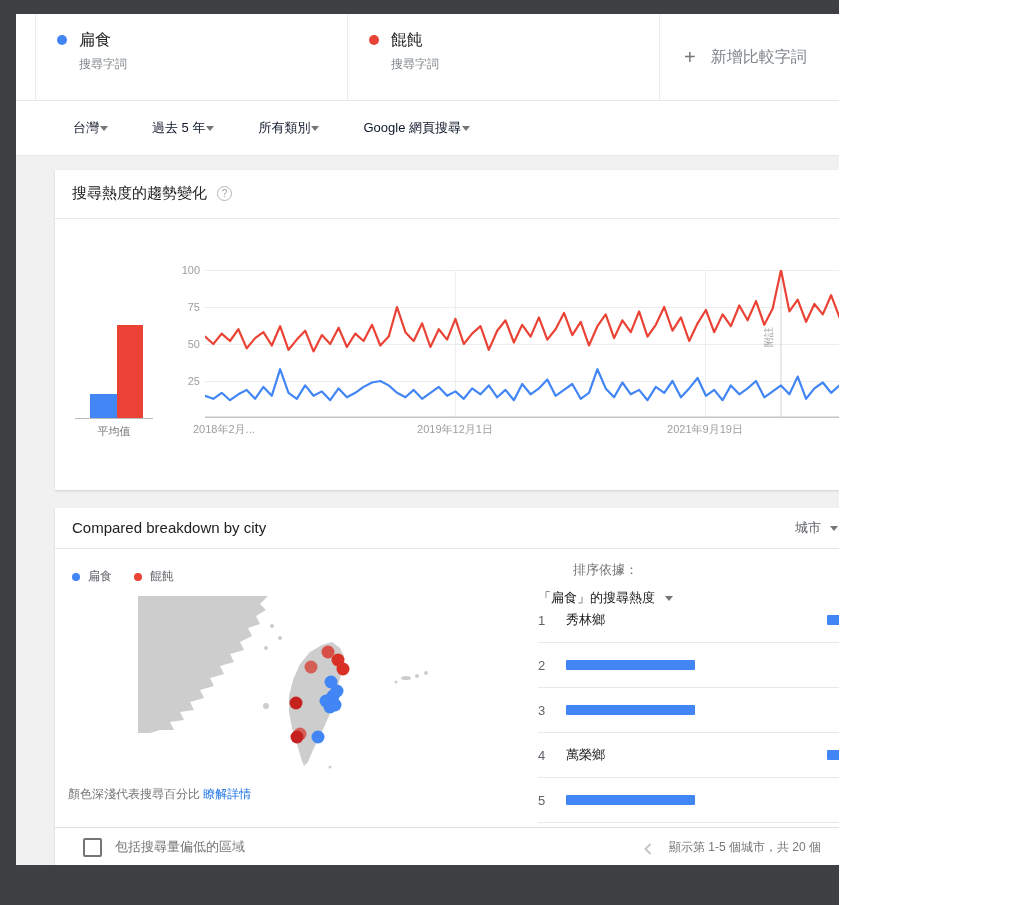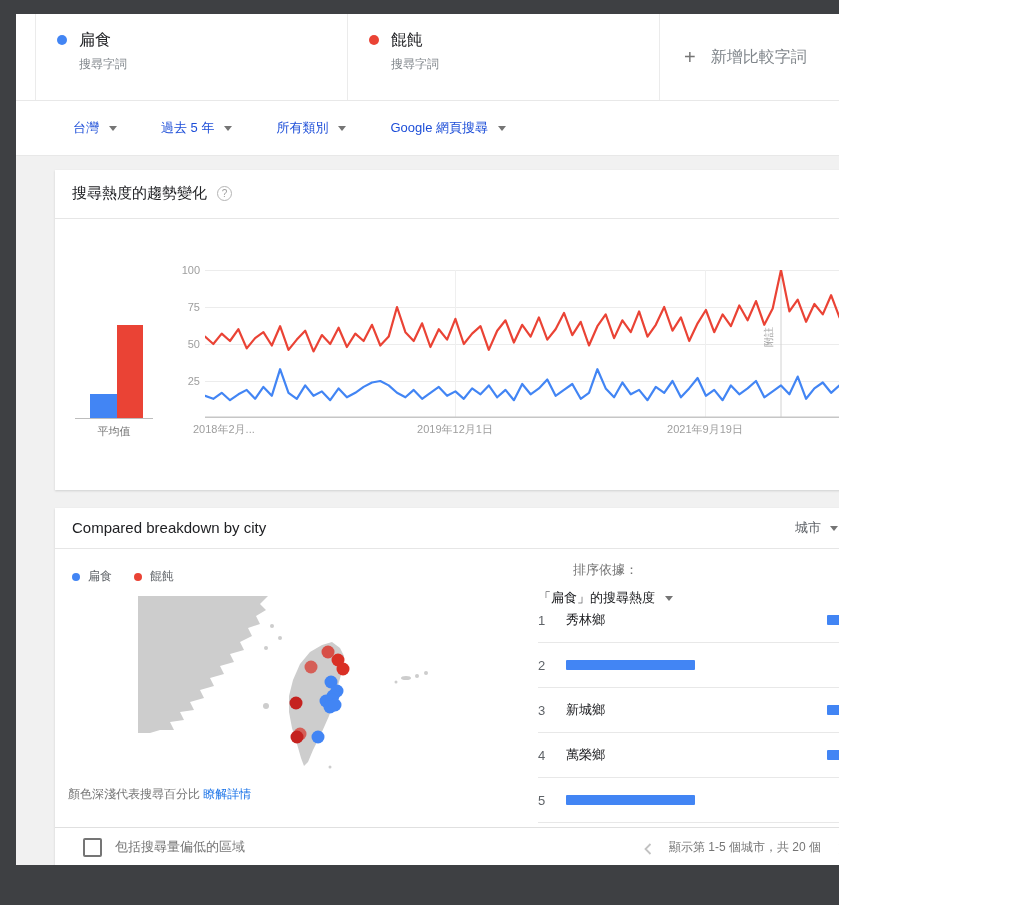--- a/index.html
+++ b/index.html
@@ -13,21 +13,21 @@
   .term-card{flex:1;border-left:1px solid #ebebeb;box-sizing:border-box;padding:16px 0 0 21px;display:flex;gap:12px;cursor:pointer;}
   .term-dot{width:10px;height:10px;border-radius:50%;margin-top:5px;flex:none;}
   .term-label{font-size:16px;color:#202124;line-height:20px;}
   .term-sub{font-size:12px;color:#80868b;margin-top:6px;}
   .add-card{flex:1;border-left:1px solid #ebebeb;border-right:1px solid #ebebeb;box-sizing:border-box;display:flex;align-items:center;gap:15px;padding-left:24px;cursor:pointer;}
   .plus-glyph{font-size:20px;color:#757575;line-height:20px;}
   .add-label{font-size:16px;color:#80868b;}
 
   
   .filter-bar{position:absolute;left:0;top:87px;width:987px;height:55px;background:#fff;border-bottom:1px solid #e8e8e8;display:flex;align-items:center;gap:44px;padding-left:57px;box-sizing:border-box;}
-  .filter-item{display:flex;align-items:center;gap:10px;font-size:13px;color:#1d4ed8;cursor:pointer;}
+  .filter-item{display:flex;align-items:center;gap:1px;font-size:13px;color:#0f172a;cursor:pointer;}
   .caret{width:0;height:0;border-left:4px solid transparent;border-right:4px solid transparent;border-top:5px solid #757575;}
 
   
   .panel{position:absolute;left:39px;width:913px;background:#fff;box-shadow:0 1px 2px rgba(60,64,67,.18);}
   #panel-trend{top:156px;height:320px;}
   #panel-city{top:494px;height:357px;}
   .panel-head{position:relative;border-bottom:1px solid #e6e6e6;}
   #panel-trend .panel-head{height:48px;}
   #panel-city .panel-head{height:40px;}
   .panel-title{position:absolute;left:17px;top:14px;font-size:15px;color:#202124;display:flex;align-items:center;gap:10px;}
@@ -294,21 +294,20 @@
         <span class="city-rank">1</span>
         <span class="city-name">秀林鄉</span>
         <span class="row-bar" style="width: 129px; background: rgb(66, 133, 244);"></span>
       </div>
       <div class="city-row">
         <span class="city-rank">2</span>
         <span class="row-bar" style="width: 129px; background: rgb(66, 133, 244);"></span>
       </div>
       <div class="city-row">
         <span class="city-rank">3</span>
-        <span class="city-name">新城鄉</span>
         <span class="row-bar" style="width: 129px; background: rgb(66, 133, 244);"></span>
       </div>
       <div class="city-row">
         <span class="city-rank">4</span>
         <span class="city-name">萬榮鄉</span>
         <span class="row-bar" style="width: 129px; background: rgb(66, 133, 244);"></span>
       </div>
       <div class="city-row">
         <span class="city-rank">5</span>
         <span class="row-bar" style="width: 129px; background: rgb(66, 133, 244);"></span>

